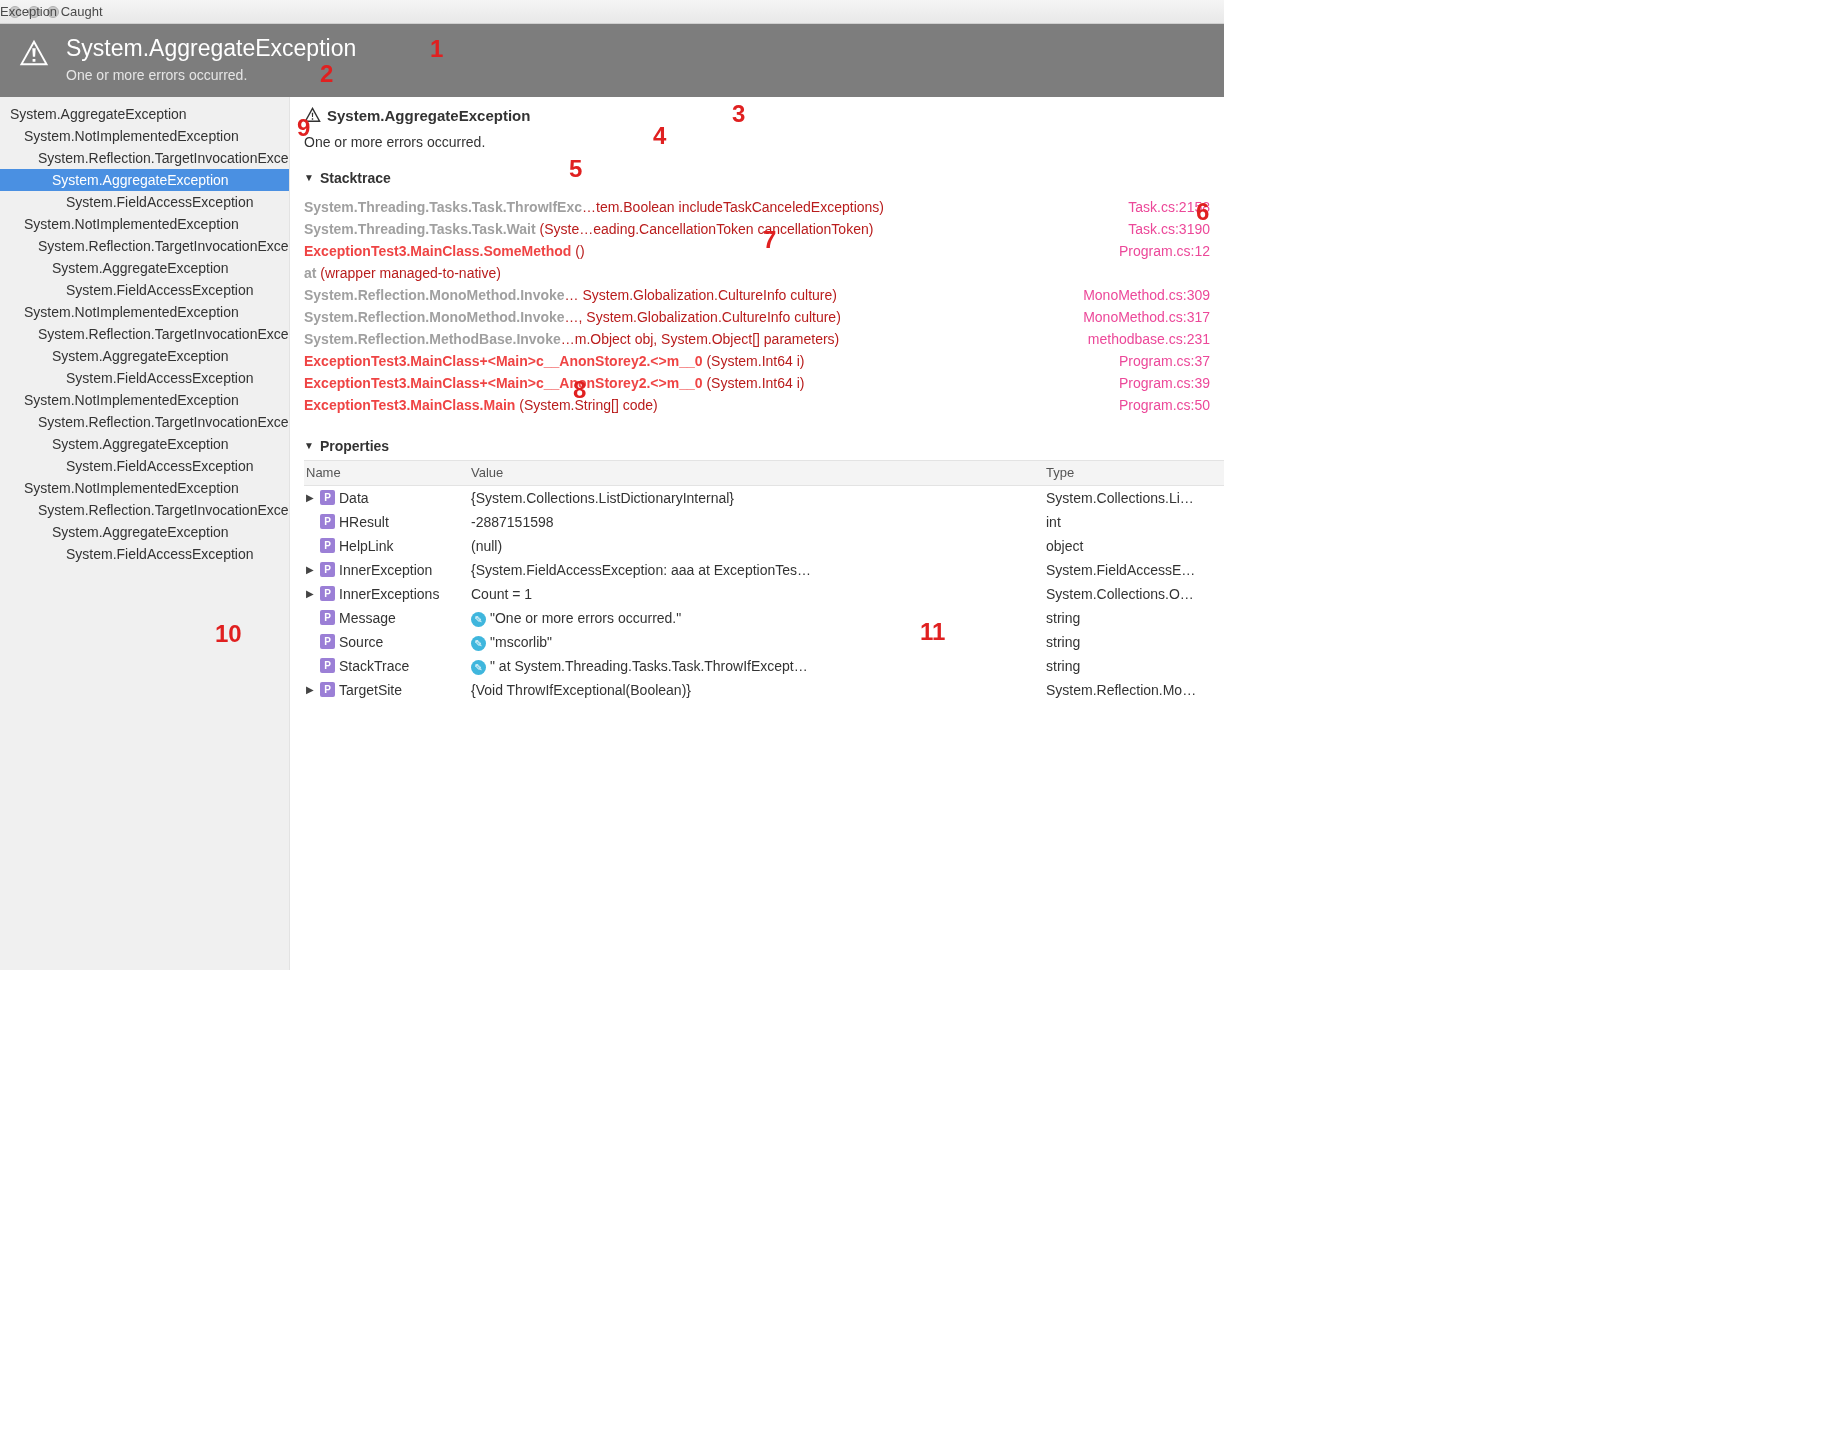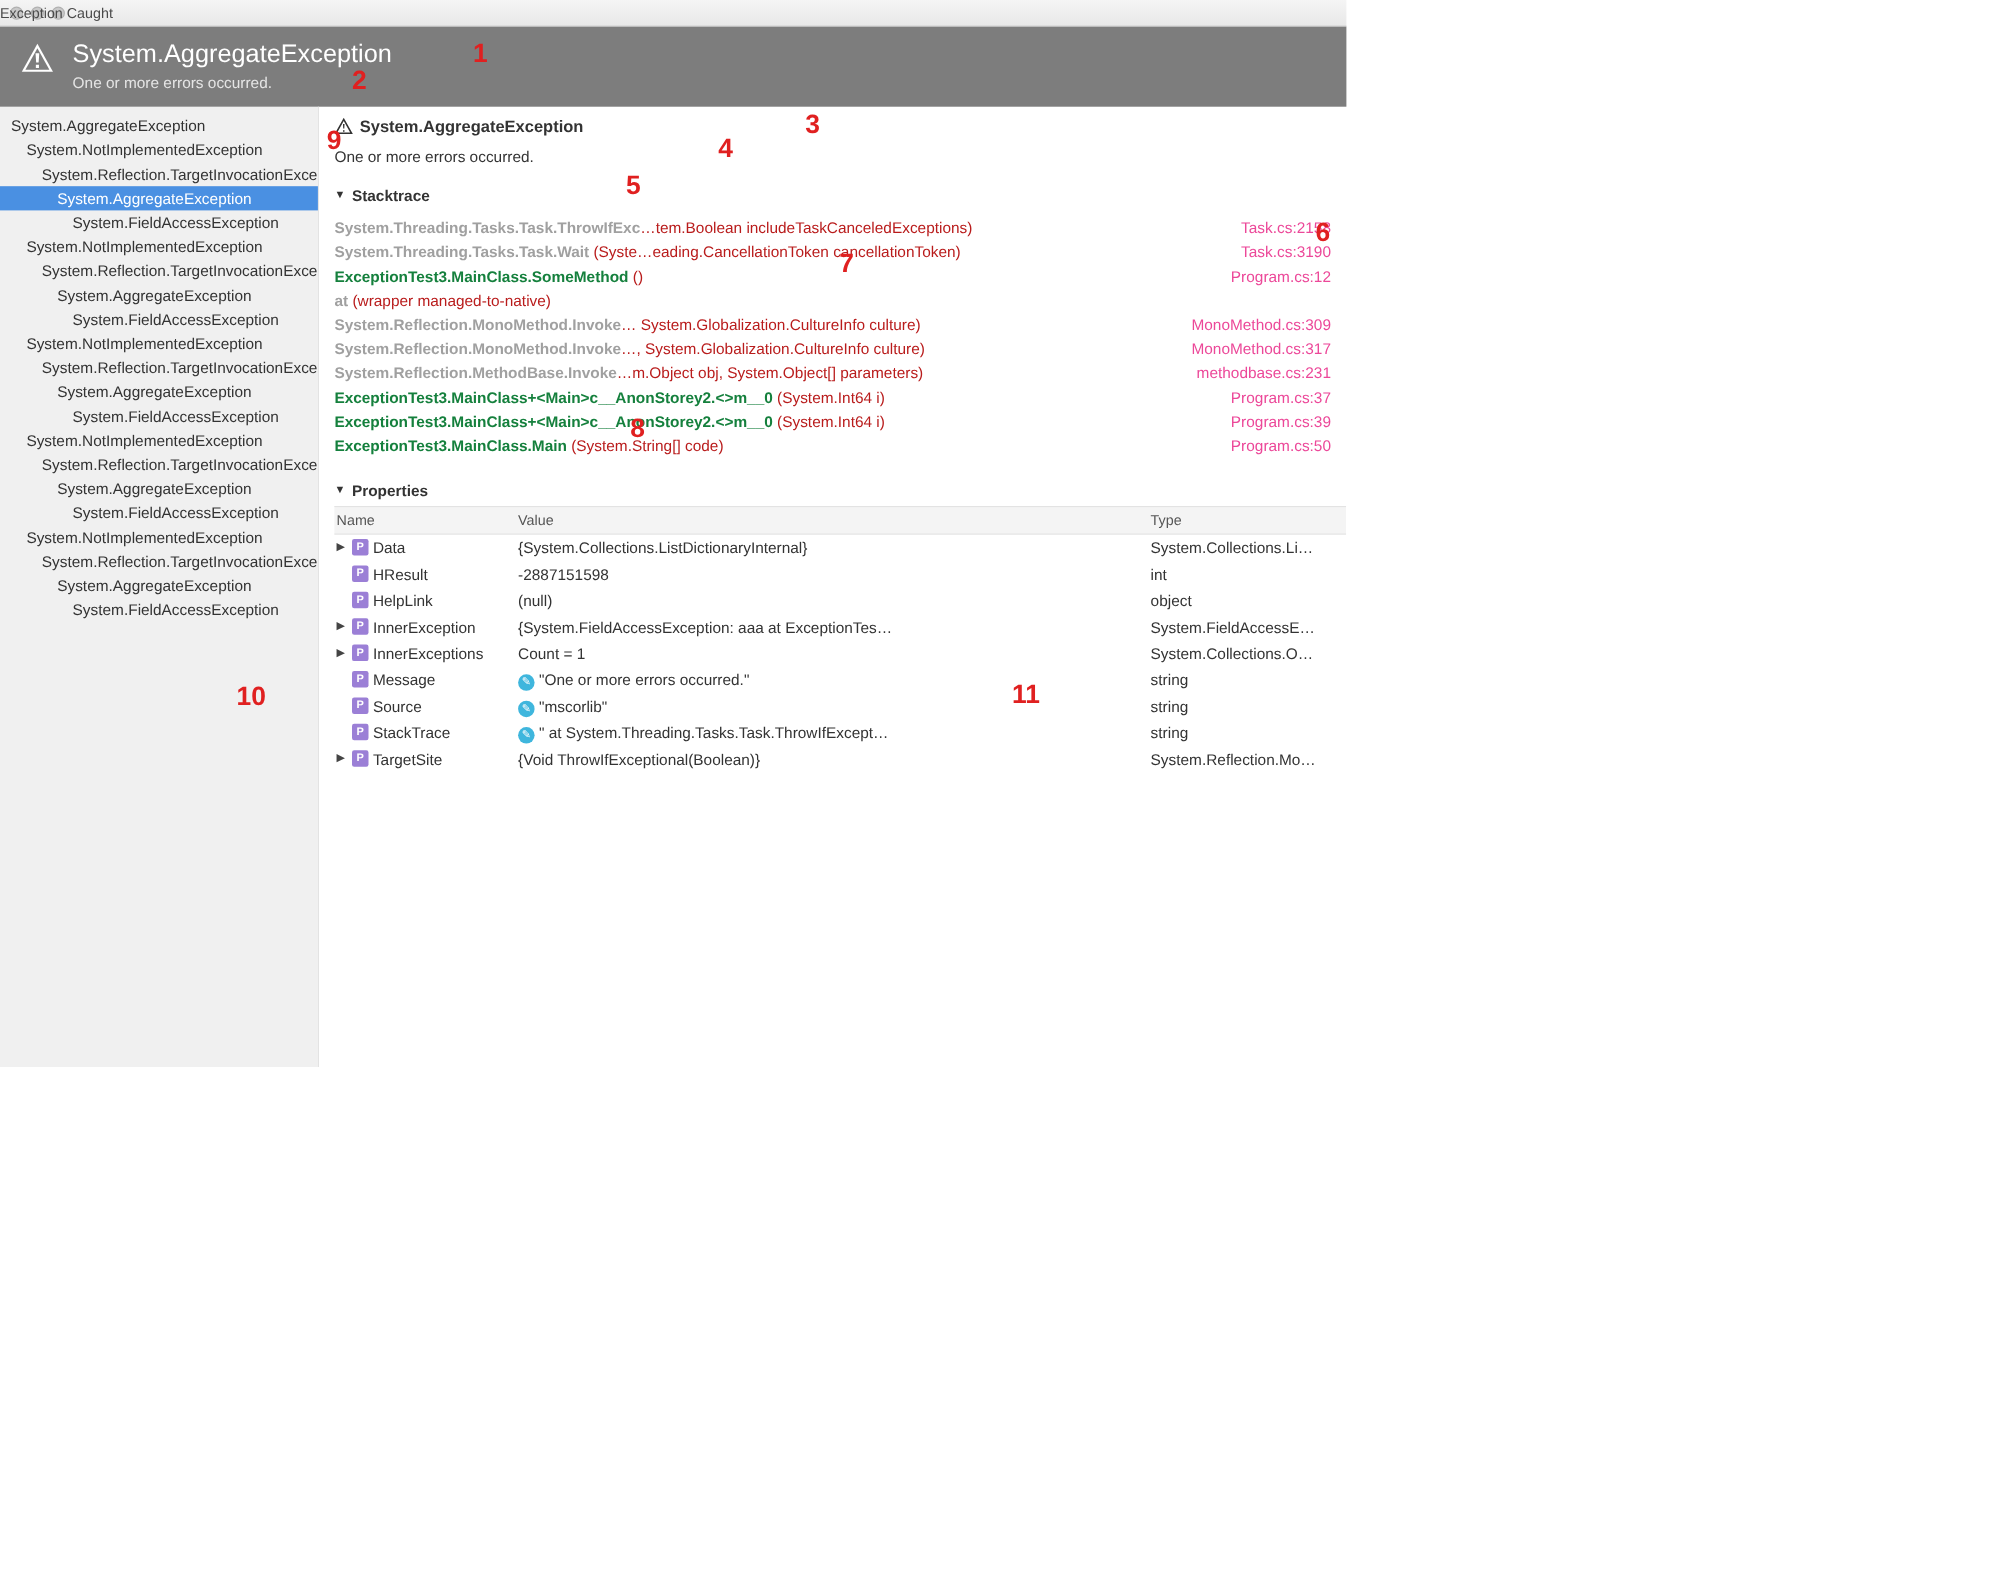--- a/index.html
+++ b/index.html
@@ -136,21 +136,21 @@
   display: flex;
   justify-content: space-between;
   gap: 10px;
   white-space: nowrap;
 }
 .st-left {
   overflow: hidden;
   text-overflow: ellipsis;
   flex: 1;
 }
-.st-method { font-weight: 600; color: #15803d; }
+.st-method { font-weight: 600; color: #ef4444; }
 .st-method.dim { color: #a0a0a0; }
 .st-args { color: #b91c1c; }
 .st-loc { color: #ec4899; text-align: left; }
 .props-table {
   flex: 1;
   min-height: 0;
   overflow: auto;
   padding-left: 14px;
 }
 .props-head {

